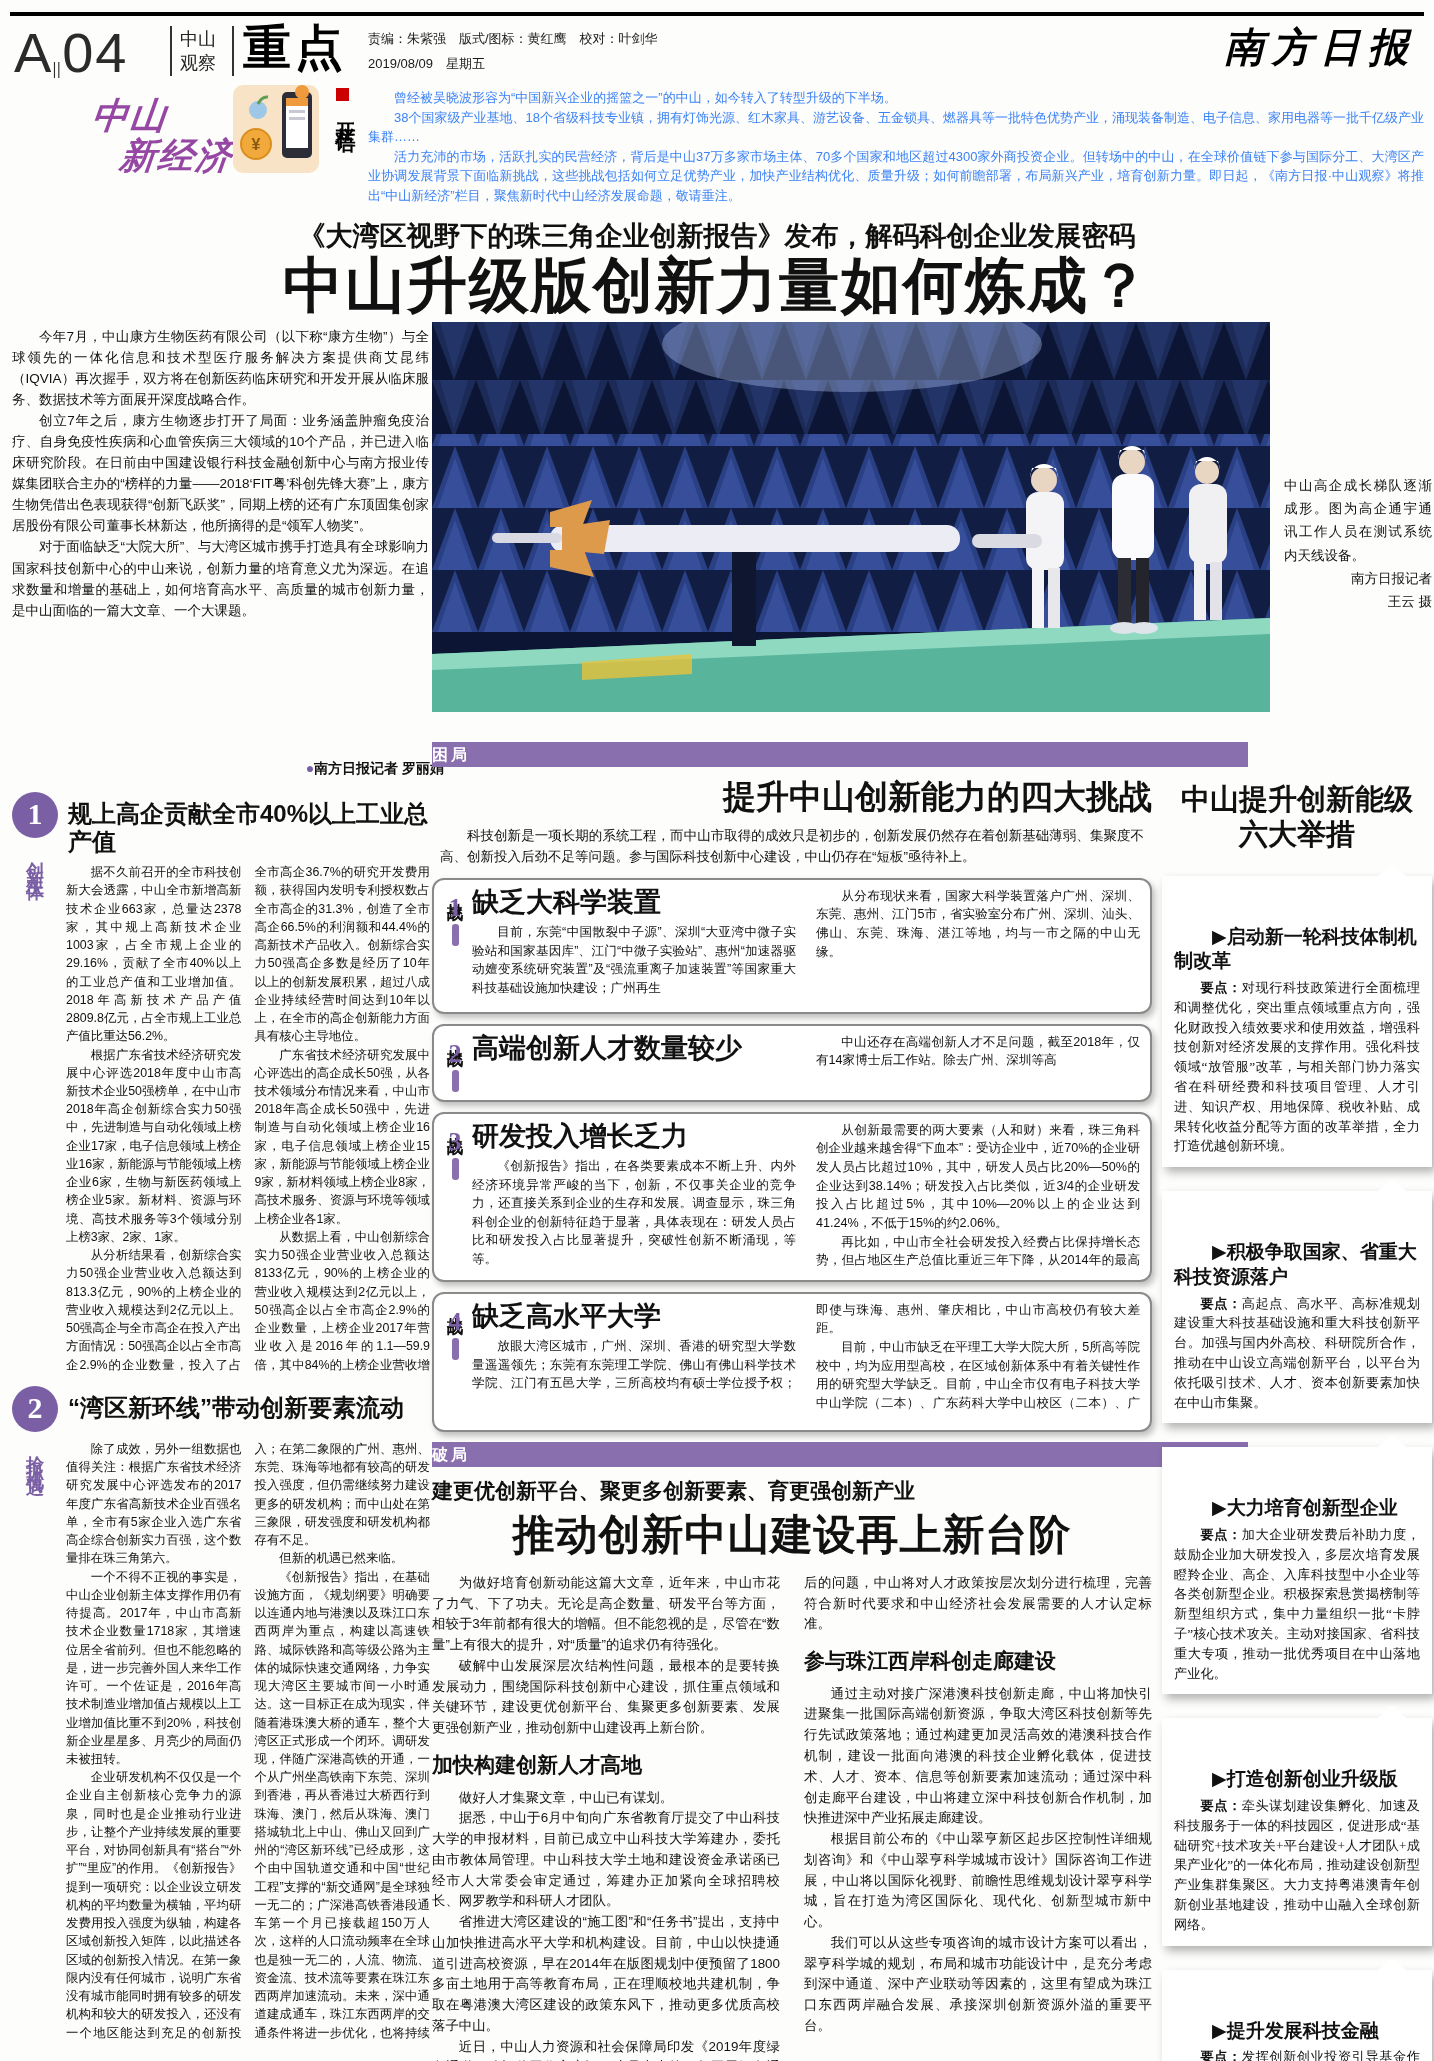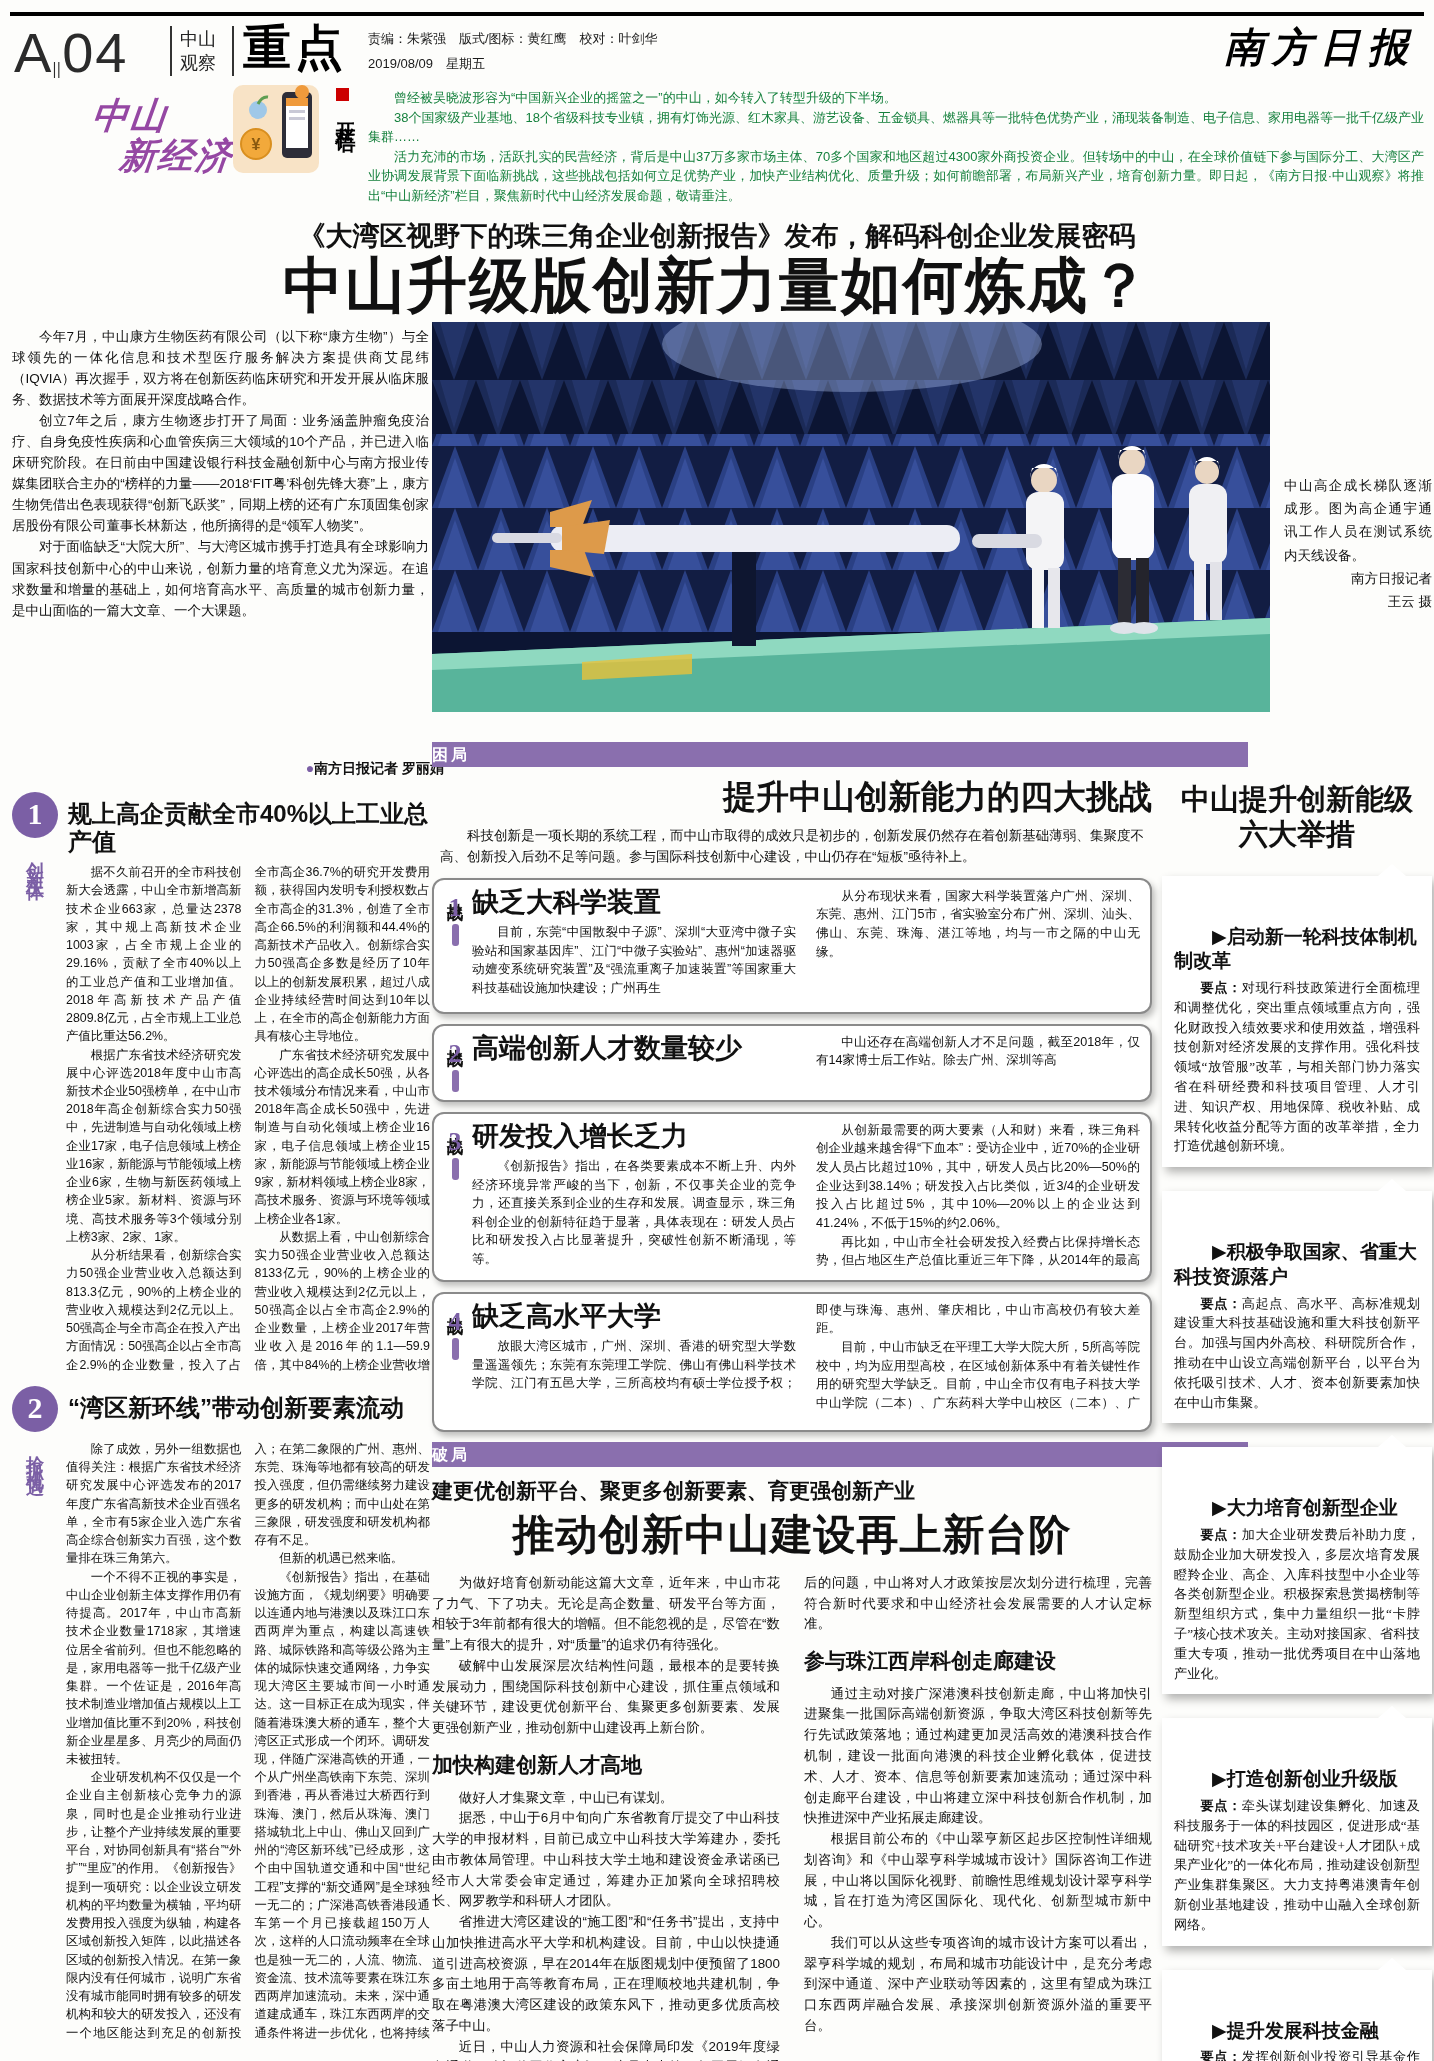--- a/index.html
+++ b/index.html
@@ -25,21 +25,21 @@
   
   .badge-l1 { position:absolute; left:92px; top:92px; font-size:36px; font-weight:900; color:#9547a3;
               font-style:italic; transform:skewX(-6deg); letter-spacing:2px; }
   .badge-l2 { position:absolute; left:120px; top:132px; font-size:36px; font-weight:900; color:#9547a3;
               font-style:italic; transform:skewX(-6deg); letter-spacing:2px; }
   .badge-art { position:absolute; left:232px; top:84px; width:88px; height:90px; }
   .kly { position:absolute; left:333px; top:88px; width:22px; }
   .kly .sq { display:block; width:13px; height:13px; background:#c00; margin:0 0 6px 3px; }
   .kly .vt { writing-mode:vertical-rl; font-weight:900; font-size:20px; letter-spacing:5px; color:#000; }
   .intro-text { position:absolute; left:368px; top:88px; width:1056px; height:122px; overflow:hidden;
-                font-size:13px; line-height:1.5; text-align:justify; color:#15803d; }
+                font-size:13px; line-height:1.5; text-align:justify; color:#3b82f6; }
   .intro-text p { text-indent:2em; }
 
   
   .kicker { position:absolute; left:0; right:0; top:218px; text-align:center;
             font-size:27px; font-weight:900; }
   .main-title { position:absolute; left:0; right:0; top:246px; text-align:center;
                 font-size:60px; font-weight:900; letter-spacing:2px; }
 
   
   .lead { position:absolute; left:12px; top:326px; width:417px; height:432px; overflow:hidden;
@@ -248,21 +248,21 @@
       <p>从数据上看，中山创新综合实力50强企业营业收入总额达8133亿元，90%的上榜企业的营业收入规模达到2亿元以上，50强高企以占全市高企2.9%的企业数量，上榜企业2017年营业收入是2016年的1.1—59.9倍，其中84%的上榜企业营收增长率超过100%。这组数据侧面反映了中山高企培育计划的阶段性成效，可见高企对于全市企业、产业的转型升级带动作用、对未来提升城市竞争力来说，意义重大。更重要的是释放出一个信号，中山高企梯队在逐渐形成，新的动能正在储备和培育。</p>
     </div>
   </section>
 
   <section class="sec sec2">
     <div class="num-circle serif">2</div>
     <div class="vert-label">抢抓机遇</div>
     <h3 class="sec-title">“湾区新环线”带动创新要素流动</h3>
     <div class="sec-body">
       <p>除了成效，另外一组数据也值得关注：根据广东省技术经济研究发展中心评选发布的2017年度广东省高新技术企业百强名单，全市有5家企业入选广东省高企综合创新实力百强，这个数量排在珠三角第六。</p>
-      <p>一个不得不正视的事实是，中山企业创新主体支撑作用仍有待提高。2017年，中山市高新技术企业数量1718家，其增速位居全省前列。但也不能忽略的是，家用电器等一批千亿级产业集群。一个佐证是，2016年高技术制造业增加值占规模以上工业增加值比重不到20%，科技创新企业星星多、月亮少的局面仍未被扭转。</p>
+      <p>一个不得不正视的事实是，中山企业创新主体支撑作用仍有待提高。2017年，中山市高新技术企业数量1718家，其增速位居全省前列。但也不能忽略的是，进一步完善外国人来华工作许可。一个佐证是，2016年高技术制造业增加值占规模以上工业增加值比重不到20%，科技创新企业星星多、月亮少的局面仍未被扭转。</p>
       <p>企业研发机构不仅仅是一个企业自主创新核心竞争力的源泉，同时也是企业推动行业进步，让整个产业持续发展的重要平台，对协同创新具有“搭台”“外扩”“里应”的作用。《创新报告》提到一项研究：以企业设立研发机构的平均数量为横轴，平均研发费用投入强度为纵轴，构建各区域创新投入矩阵，以此描述各区域的创新投入情况。在第一象限内没有任何城市，说明广东省没有城市能同时拥有较多的研发机构和较大的研发投入，还没有一个地区能达到充足的创新投入；在第二象限的广州、惠州、东莞、珠海等地都有较高的研发投入强度，但仍需继续努力建设更多的研发机构；而中山处在第三象限，研发强度和研发机构都存有不足。</p>
       <p>但新的机遇已然来临。</p>
       <p>《创新报告》指出，在基础设施方面，《规划纲要》明确要以连通内地与港澳以及珠江口东西两岸为重点，构建以高速铁路、城际铁路和高等级公路为主体的城际快速交通网络，力争实现大湾区主要城市间一小时通达。这一目标正在成为现实，伴随着港珠澳大桥的通车，整个大湾区正式形成一个闭环。调研发现，伴随广深港高铁的开通，一个从广州坐高铁南下东莞、深圳到香港，再从香港过大桥西行到珠海、澳门，然后从珠海、澳门搭城轨北上中山、佛山又回到广州的“湾区新环线”已经成形，这个由中国轨道交通和中国“世纪工程”支撑的“新交通网”是全球独一无二的；广深港高铁香港段通车第一个月已接载超150万人次，这样的人口流动频率在全球也是独一无二的，人流、物流、资金流、技术流等要素在珠江东西两岸加速流动。未来，深中通道建成通车，珠江东西两岸的交通条件将进一步优化，也将持续降低粤港澳大湾区内创新资源流动的时间经济成本。</p>
 
     </div>
   </section>
 
   <section class="mid">
     <div class="bar">困局</div>
     <h2 class="mid-title serif">提升中山创新能力的四大挑战</h2>

